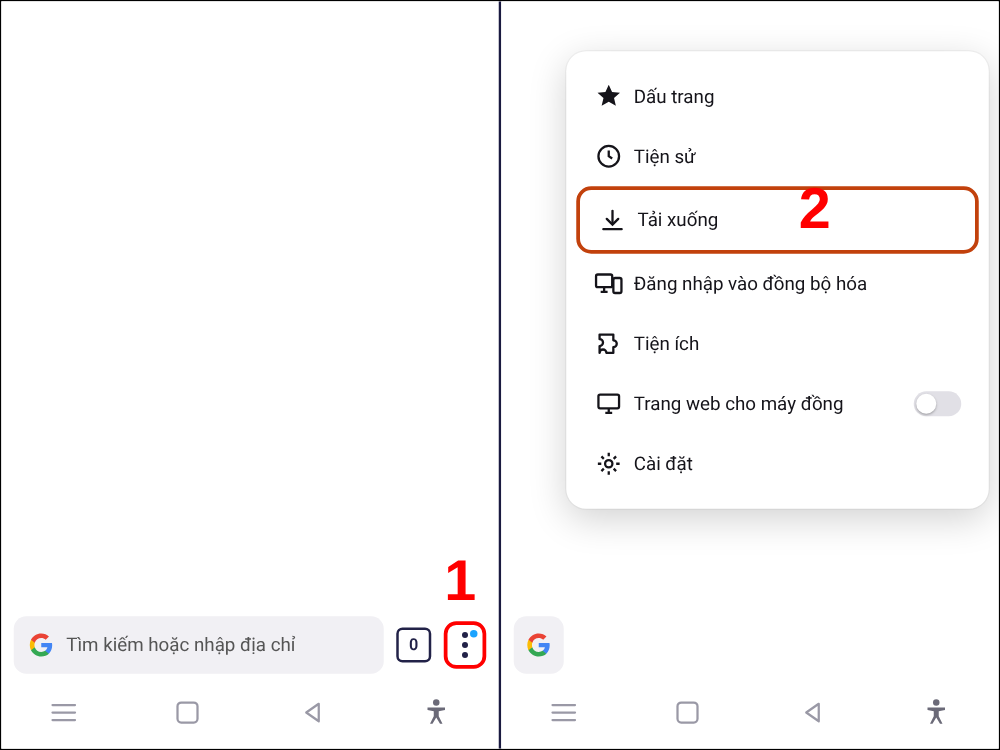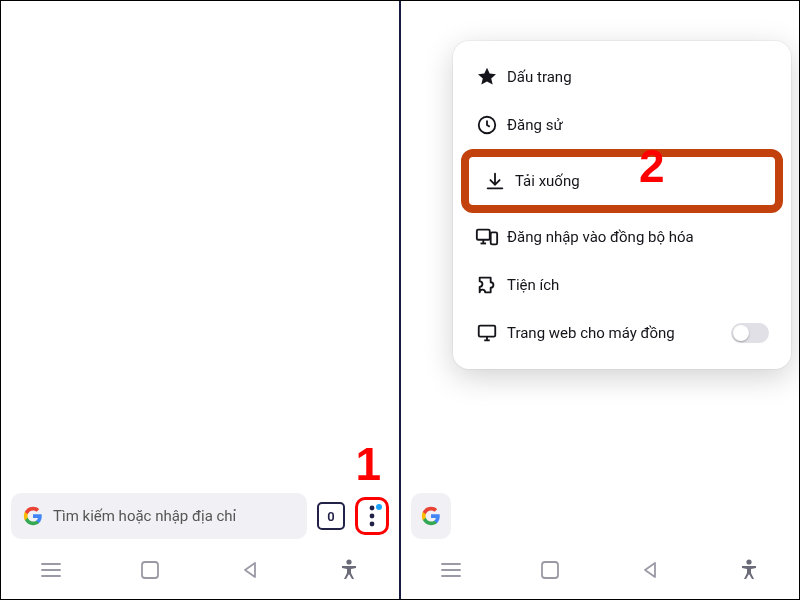--- a/index.html
+++ b/index.html
@@ -96,21 +96,21 @@
     color: #15141a;
     border-radius: 10px;
     position: relative;
   }
   .menu-item .mi-icon {
     width: 24px; height: 24px;
     display: flex; align-items: center; justify-content: center;
     color: #15141a;
   }
   .menu-item.highlighted {
-    border: 8px solid #c2410c;
+    border: 3px solid #c2410c;
     border-radius: 12px;
   }
   .menu-item .blue-dot {
     position: absolute;
     left: 32px; top: 8px;
     width: 7px; height: 7px;
     border-radius: 50%;
     background: #1aa3ff;
   }
   .toggle {
@@ -211,21 +211,21 @@
         </span>
         <span>Dấu trang</span>
       </div>
       <div class="menu-item">
         <span class="mi-icon">
           <svg width="22" height="22" viewBox="0 0 24 24" fill="none" stroke="#15141a" stroke-width="2">
               <circle cx="12" cy="12" r="9"></circle>
               <path d="M12 7v5l3 2"></path>
             </svg>
         </span>
-        <span>Đăng sử</span>
+        <span>Tiện sử</span>
       </div>
       <div class="menu-item highlighted">
         <span class="mi-icon">
           <svg width="22" height="22" viewBox="0 0 24 24" fill="none" stroke="#15141a" stroke-width="2" stroke-linecap="round">
               <path d="M12 4v11"></path>
               <path d="M7 11l5 5 5-5"></path>
               <path d="M4 20h16"></path>
             </svg>
         </span>
         <span>Tải xuống</span>
@@ -252,20 +252,29 @@
       <div class="menu-item">
         <span class="mi-icon">
           <svg width="22" height="20" viewBox="0 0 24 20" fill="none" stroke="#15141a" stroke-width="2">
               <rect x="3" y="2" width="18" height="12" rx="1.5"></rect>
               <path d="M9 18h6"></path>
               <path d="M12 14v4"></path>
             </svg>
         </span>
         <span>Trang web cho máy đồng</span>
         <span class="toggle"></span>
+      </div>
+      <div class="menu-item">
+        <span class="mi-icon">
+          <svg width="22" height="22" viewBox="0 0 24 24" fill="none" stroke="#15141a" stroke-width="2">
+              <circle cx="12" cy="12" r="3.2"></circle>
+              <path d="M12 2.5v3M12 18.5v3M21.5 12h-3M5.5 12h-3M18.4 5.6l-2.1 2.1M7.7 16.3l-2.1 2.1M18.4 18.4l-2.1-2.1M7.7 7.7L5.6 5.6"></path>
+            </svg>
+        </span>
+        <span>Cài đặt</span>
       </div>
     </div>
 
     <div class="urlbar">
       <div class="url-input small">
         <span class="g-icon">
           <svg width="20" height="20" viewBox="0 0 48 48">
               <path fill="#4285F4" d="M45 24.5c0-1.6-.1-3.1-.4-4.5H24v8.5h11.8c-.5 2.8-2.1 5.1-4.4 6.7v5.5h7.1C42.6 36.8 45 31.1 45 24.5z"></path>
               <path fill="#34A853" d="M24 46c6 0 11-2 14.6-5.3l-7.1-5.5c-2 1.3-4.5 2.1-7.5 2.1-5.8 0-10.7-3.9-12.4-9.1H4.3v5.7C7.9 41 15.4 46 24 46z"></path>
               <path fill="#FBBC05" d="M11.6 28.2c-.5-1.3-.7-2.8-.7-4.2s.3-2.9.7-4.2v-5.7H4.3C2.8 17.2 2 20.5 2 24s.8 6.8 2.3 9.9l7.3-5.7z"></path>

